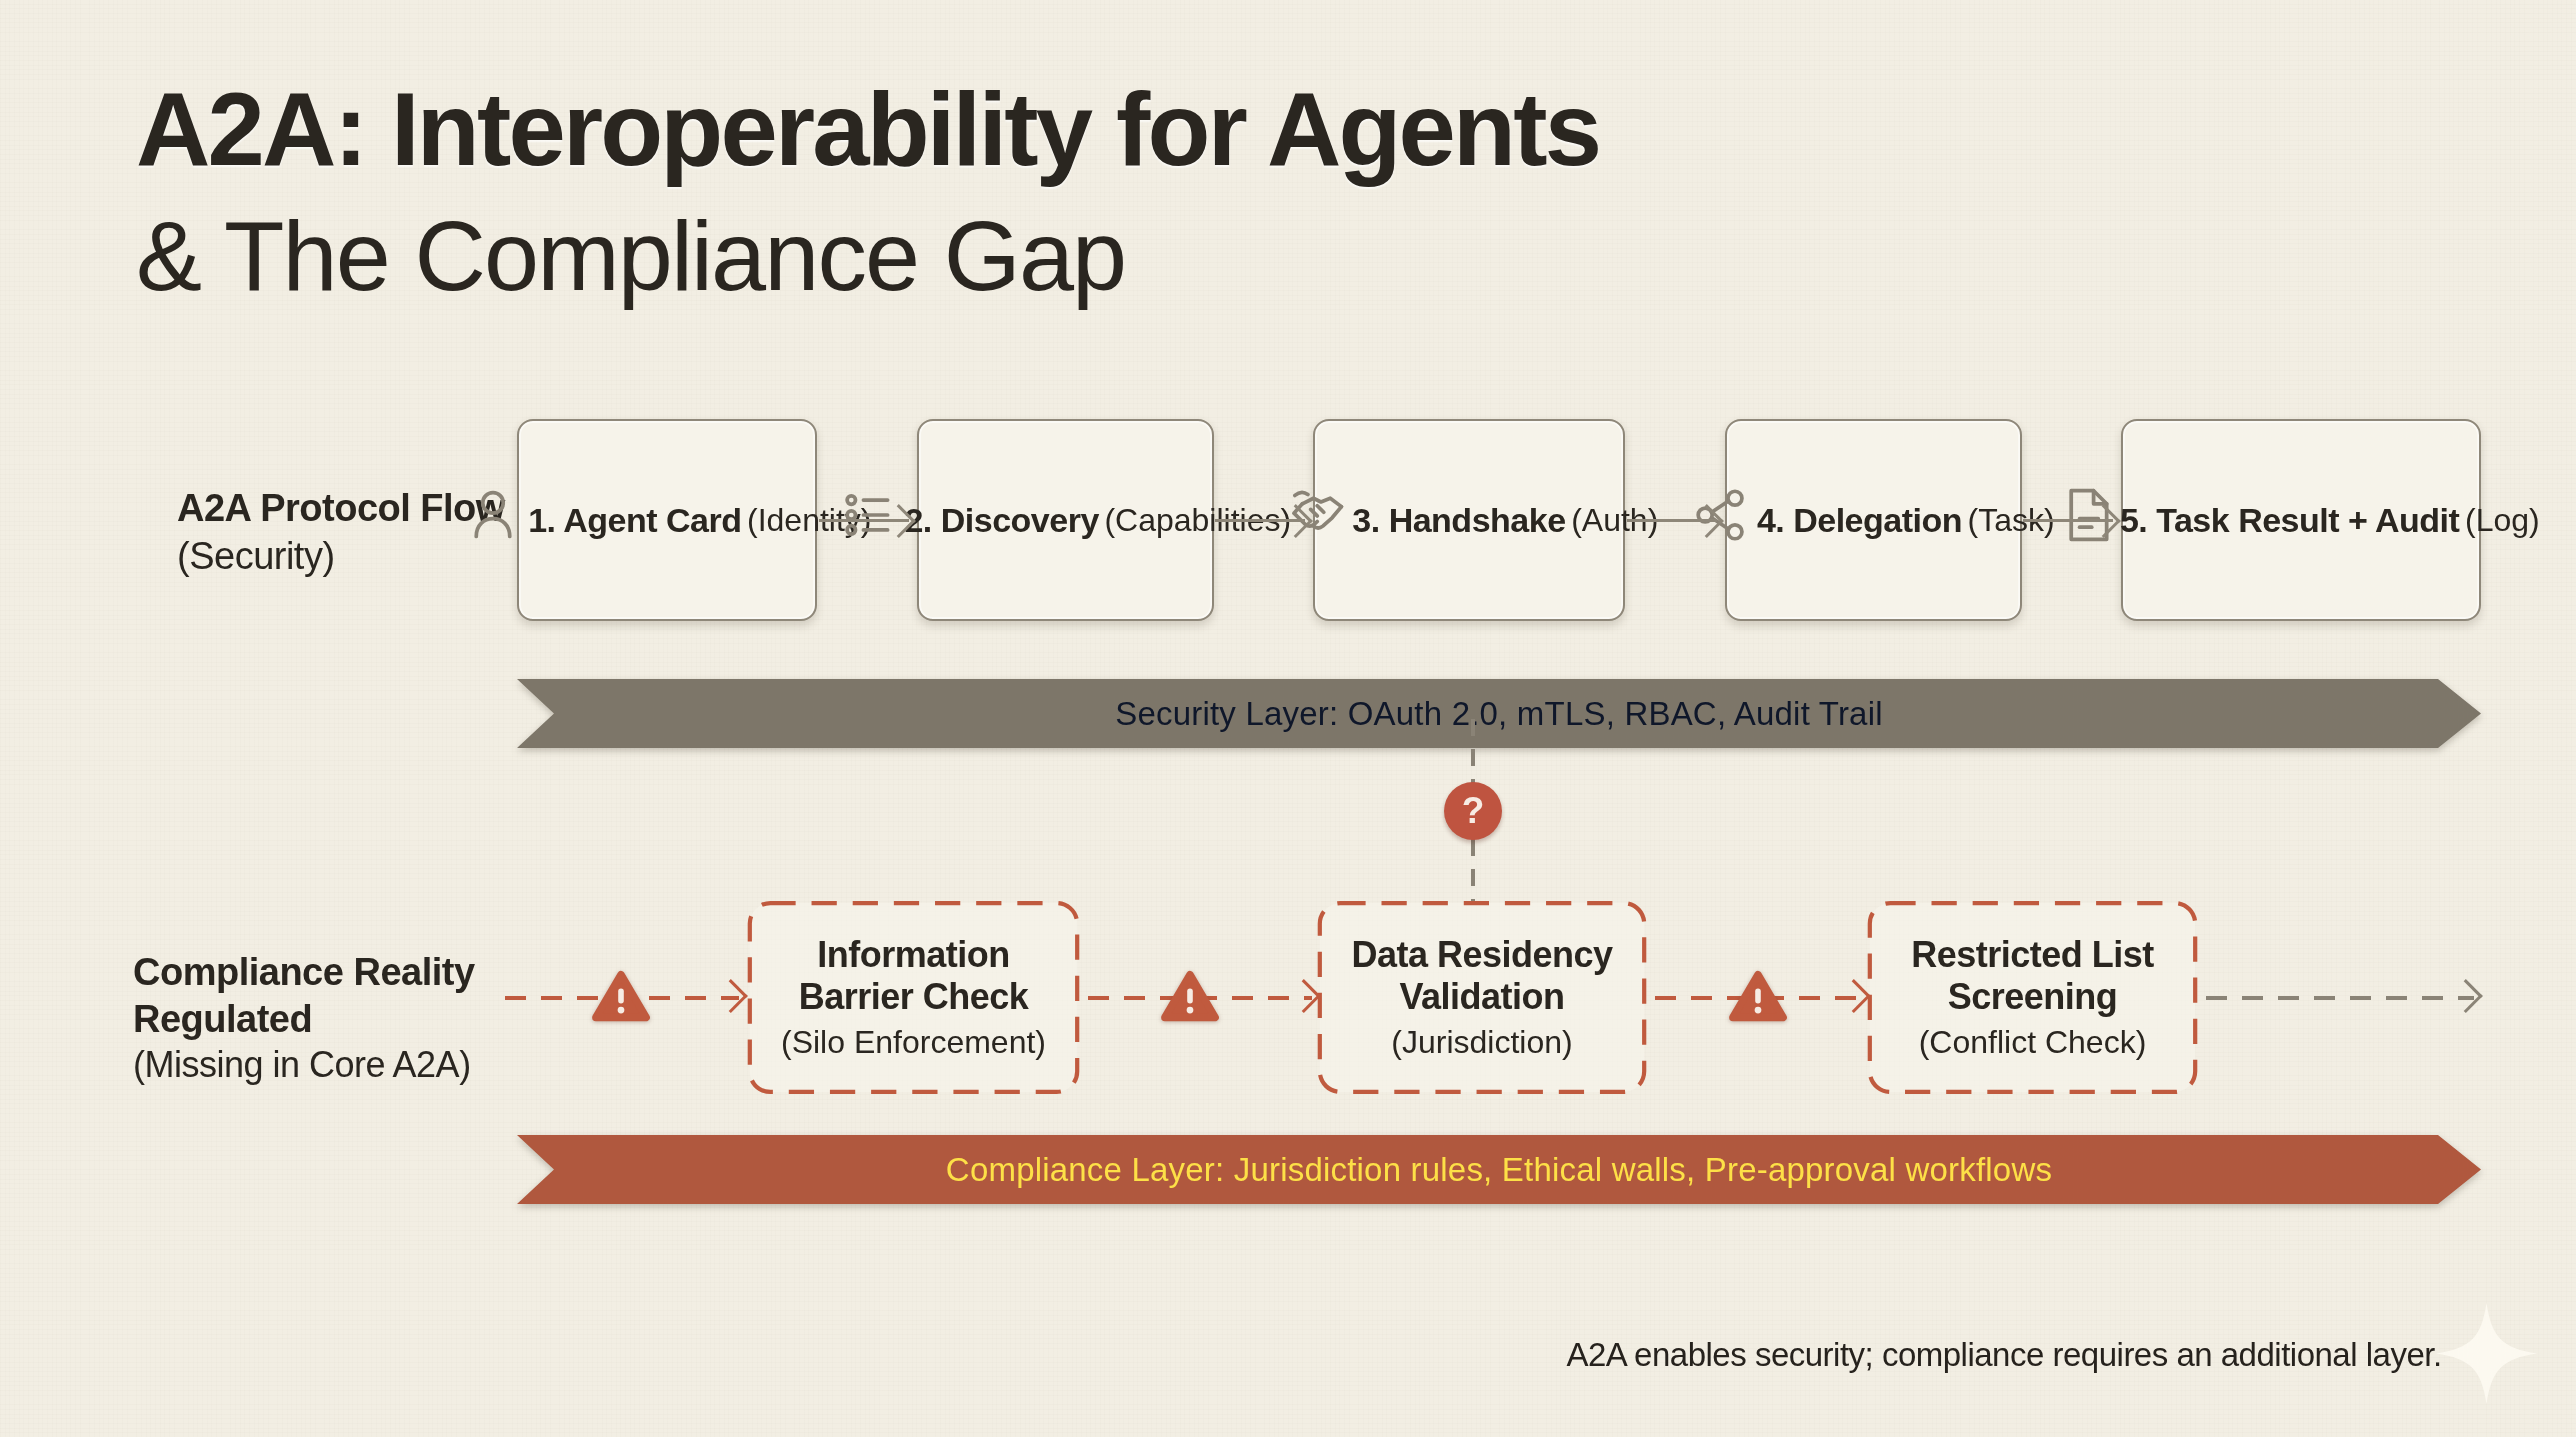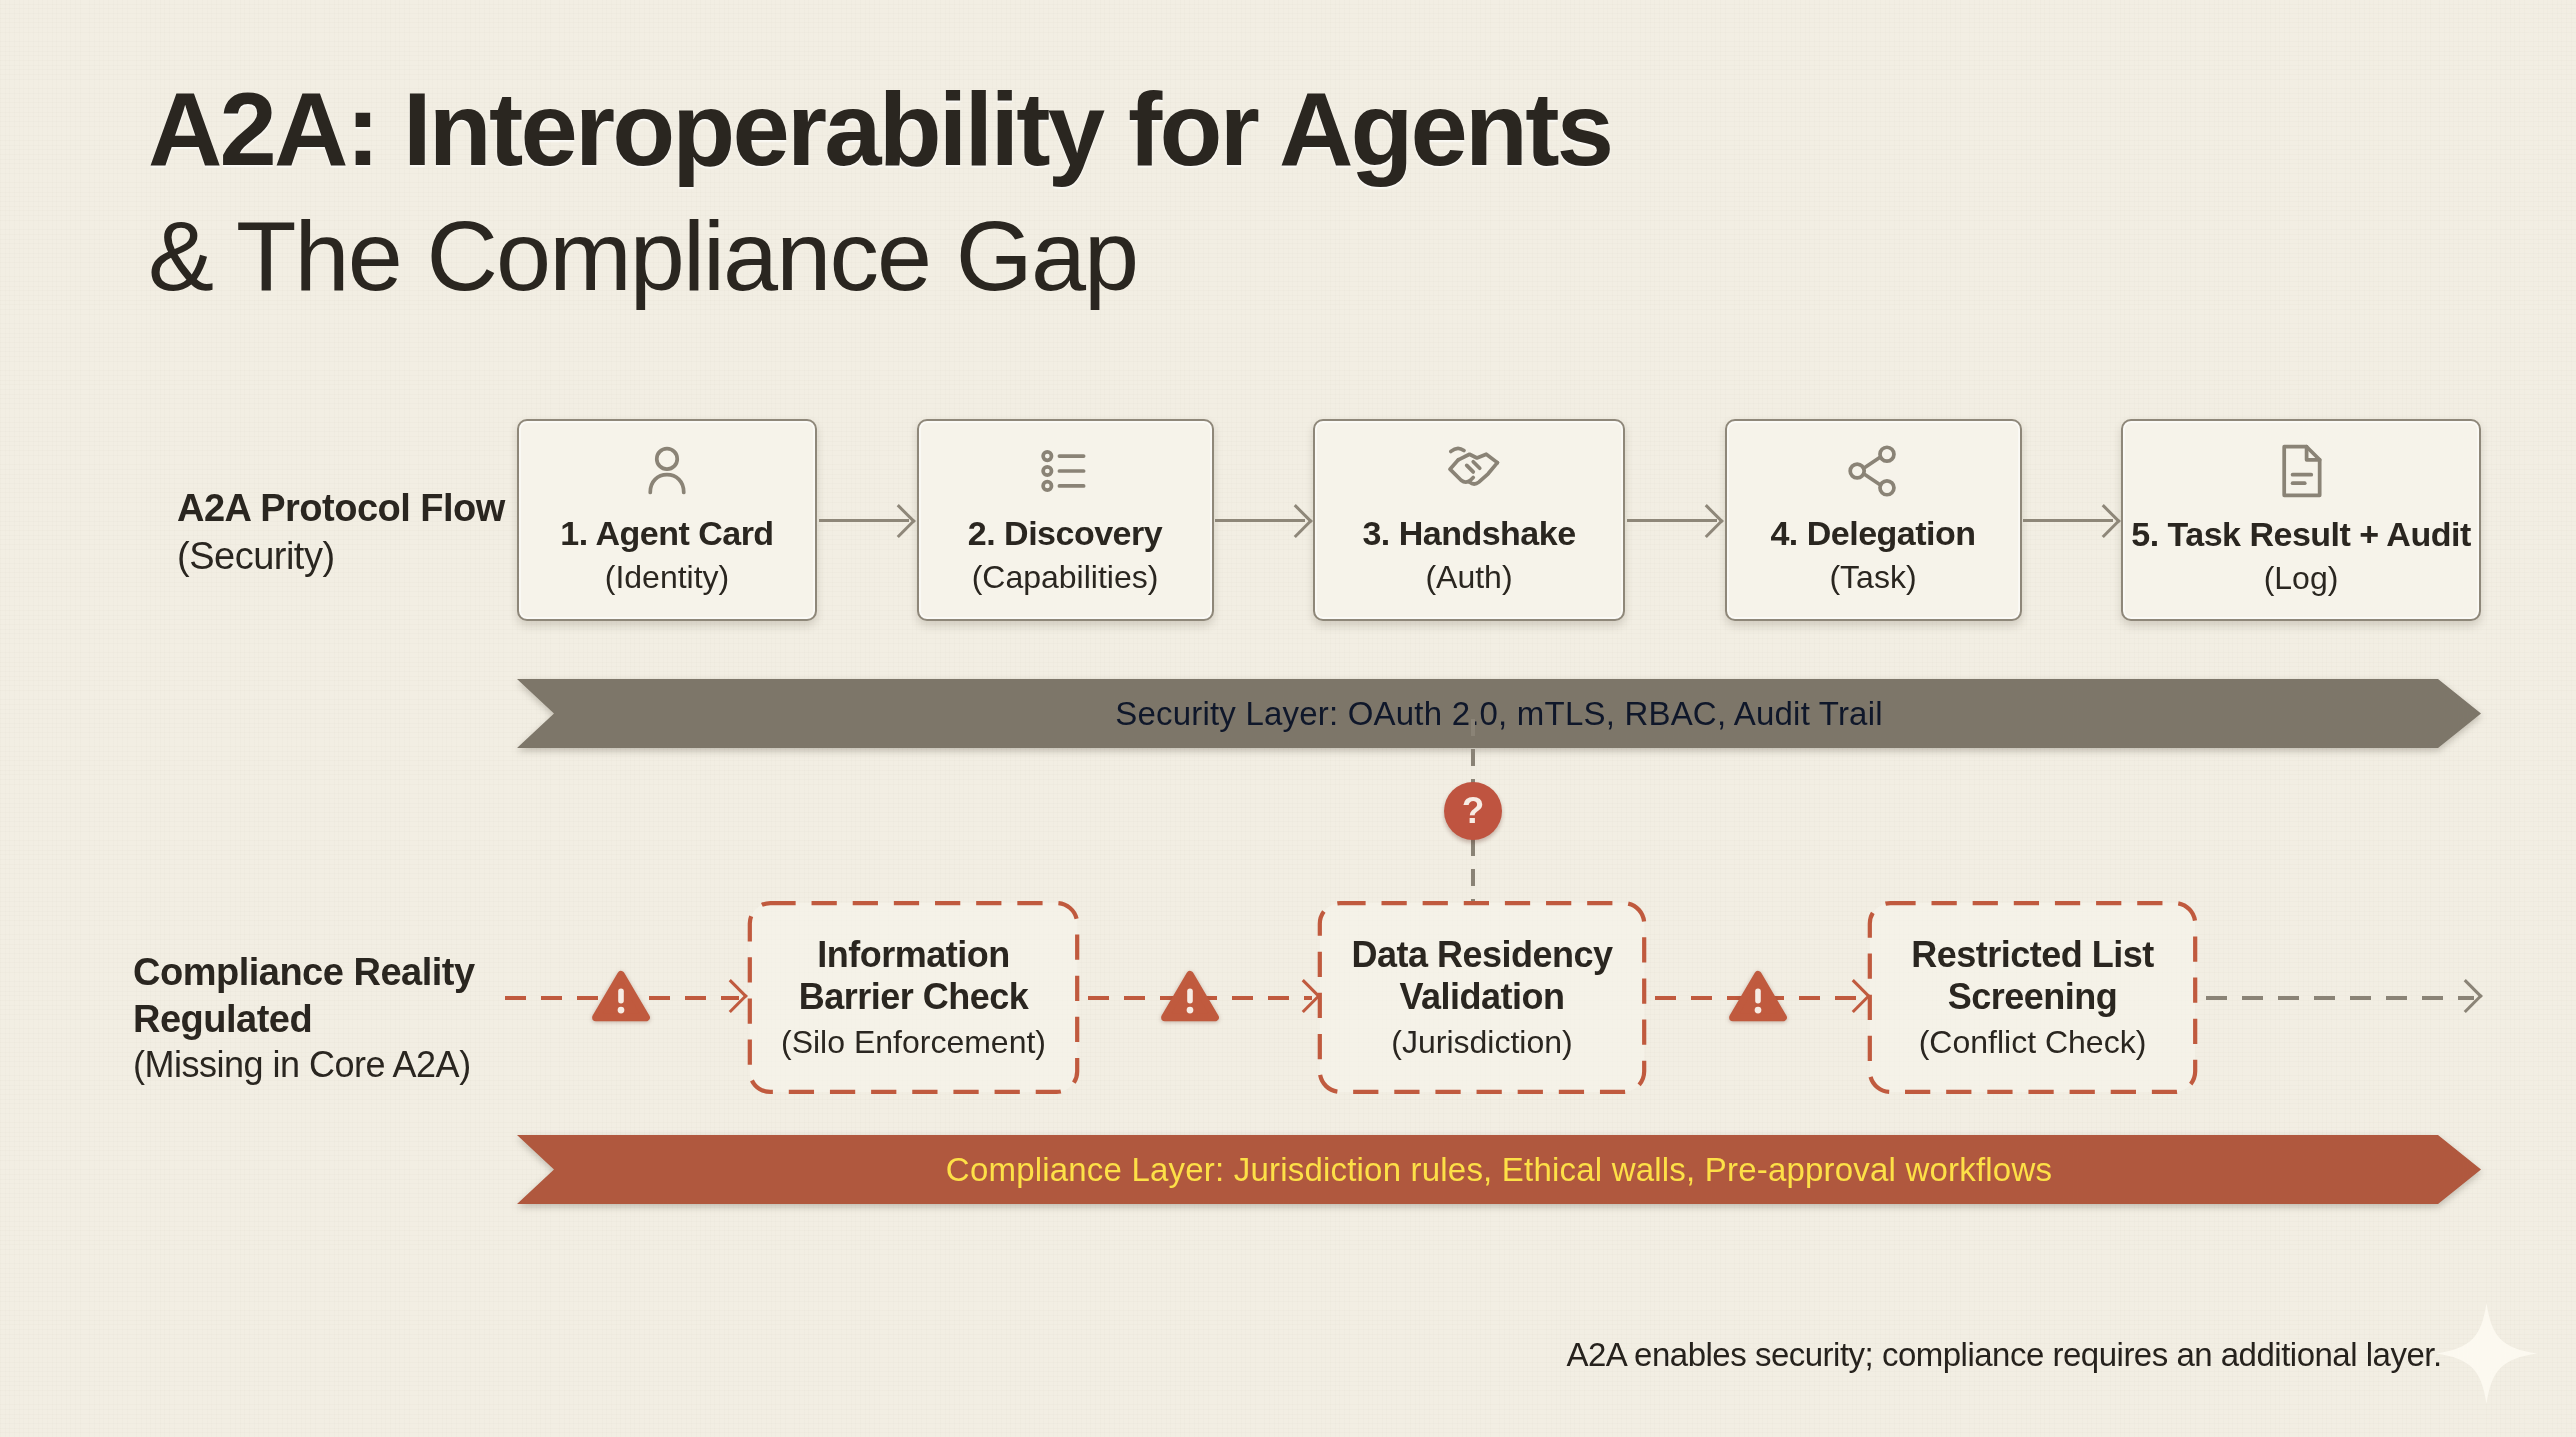--- a/index.html
+++ b/index.html
@@ -5,31 +5,31 @@
   html,body{margin:0;padding:0;background:#e8e4d8;}
   .slide{
     position:relative;width:2576px;height:1438px;overflow:hidden;
     background:#f2eee3;
     background-image:
       repeating-linear-gradient(0deg, rgba(120,110,90,0.025) 0 0.9px, transparent 0.9px 4.7px),
       repeating-linear-gradient(90deg, rgba(120,110,90,0.02) 0 0.9px, transparent 0.9px 4.7px);
     font-family:"Liberation Sans", sans-serif;color:#2a2620;
   }
   
-  .title{position:absolute;left:148px;top:77px;line-height:1.02;}
+  .title{position:absolute;left:136px;top:77px;line-height:1.02;}
   .title .l1{font-size:103px;font-weight:700;letter-spacing:-2.8px;text-shadow:0 1.9px 1.9px rgba(255,255,255,.7);}
   .title .l2{font-size:99px;font-weight:400;letter-spacing:-1.9px;margin-top:24px;}
   
   .flow-label{position:absolute;left:133px;top:485px;font-size:38px;line-height:1.26;letter-spacing:-0.5px;margin-left:44px;}
   .flow-label .b{font-weight:700;}
   .flow-row{position:absolute;left:517px;top:419px;width:1964px;height:202px;display:flex;align-items:stretch;}
   .step-box{
-    border:2.8px solid #8e8779;border-radius:10px;background:#f6f3ea;
+    border:2.8px solid #8e8779;border-radius:16px;background:#f6f3ea;
     box-shadow:0 4.7px 8.4px rgba(70,60,45,.18), inset 0 0 0 1.9px rgba(255,255,255,.55);
-    display:flex;flex-direction:column;align-items:center;justify-content:center;gap:5.6px;
+    display:flex;align-items:center;justify-content:center;gap:5.6px;
     text-align:center;padding:5.6px 7.5px;box-sizing:border-box;
   }
   .step-title{font-size:34px;font-weight:700;white-space:nowrap;letter-spacing:-0.5px;}
   .step-sub{font-size:32px;font-weight:400;}
   .step-icon{margin-bottom:7.5px;}
   .step-icon svg{stroke:#8a8376;stroke-width:4;fill:none;stroke-linecap:round;stroke-linejoin:round;}
   .flow-arrow{flex:1;position:relative;display:flex;align-items:center;}
   .flow-arrow .shaft{width:calc(100% - 9.4px);margin-left:1.9px;height:0;border-top:3.7px solid #8e8779;position:relative;}
   .chev{position:absolute;right:-1.9px;top:-13px;width:20.6px;height:20.6px;
         border-top:3.7px solid #8e8779;border-right:3.7px solid #8e8779;transform:rotate(45deg);}

